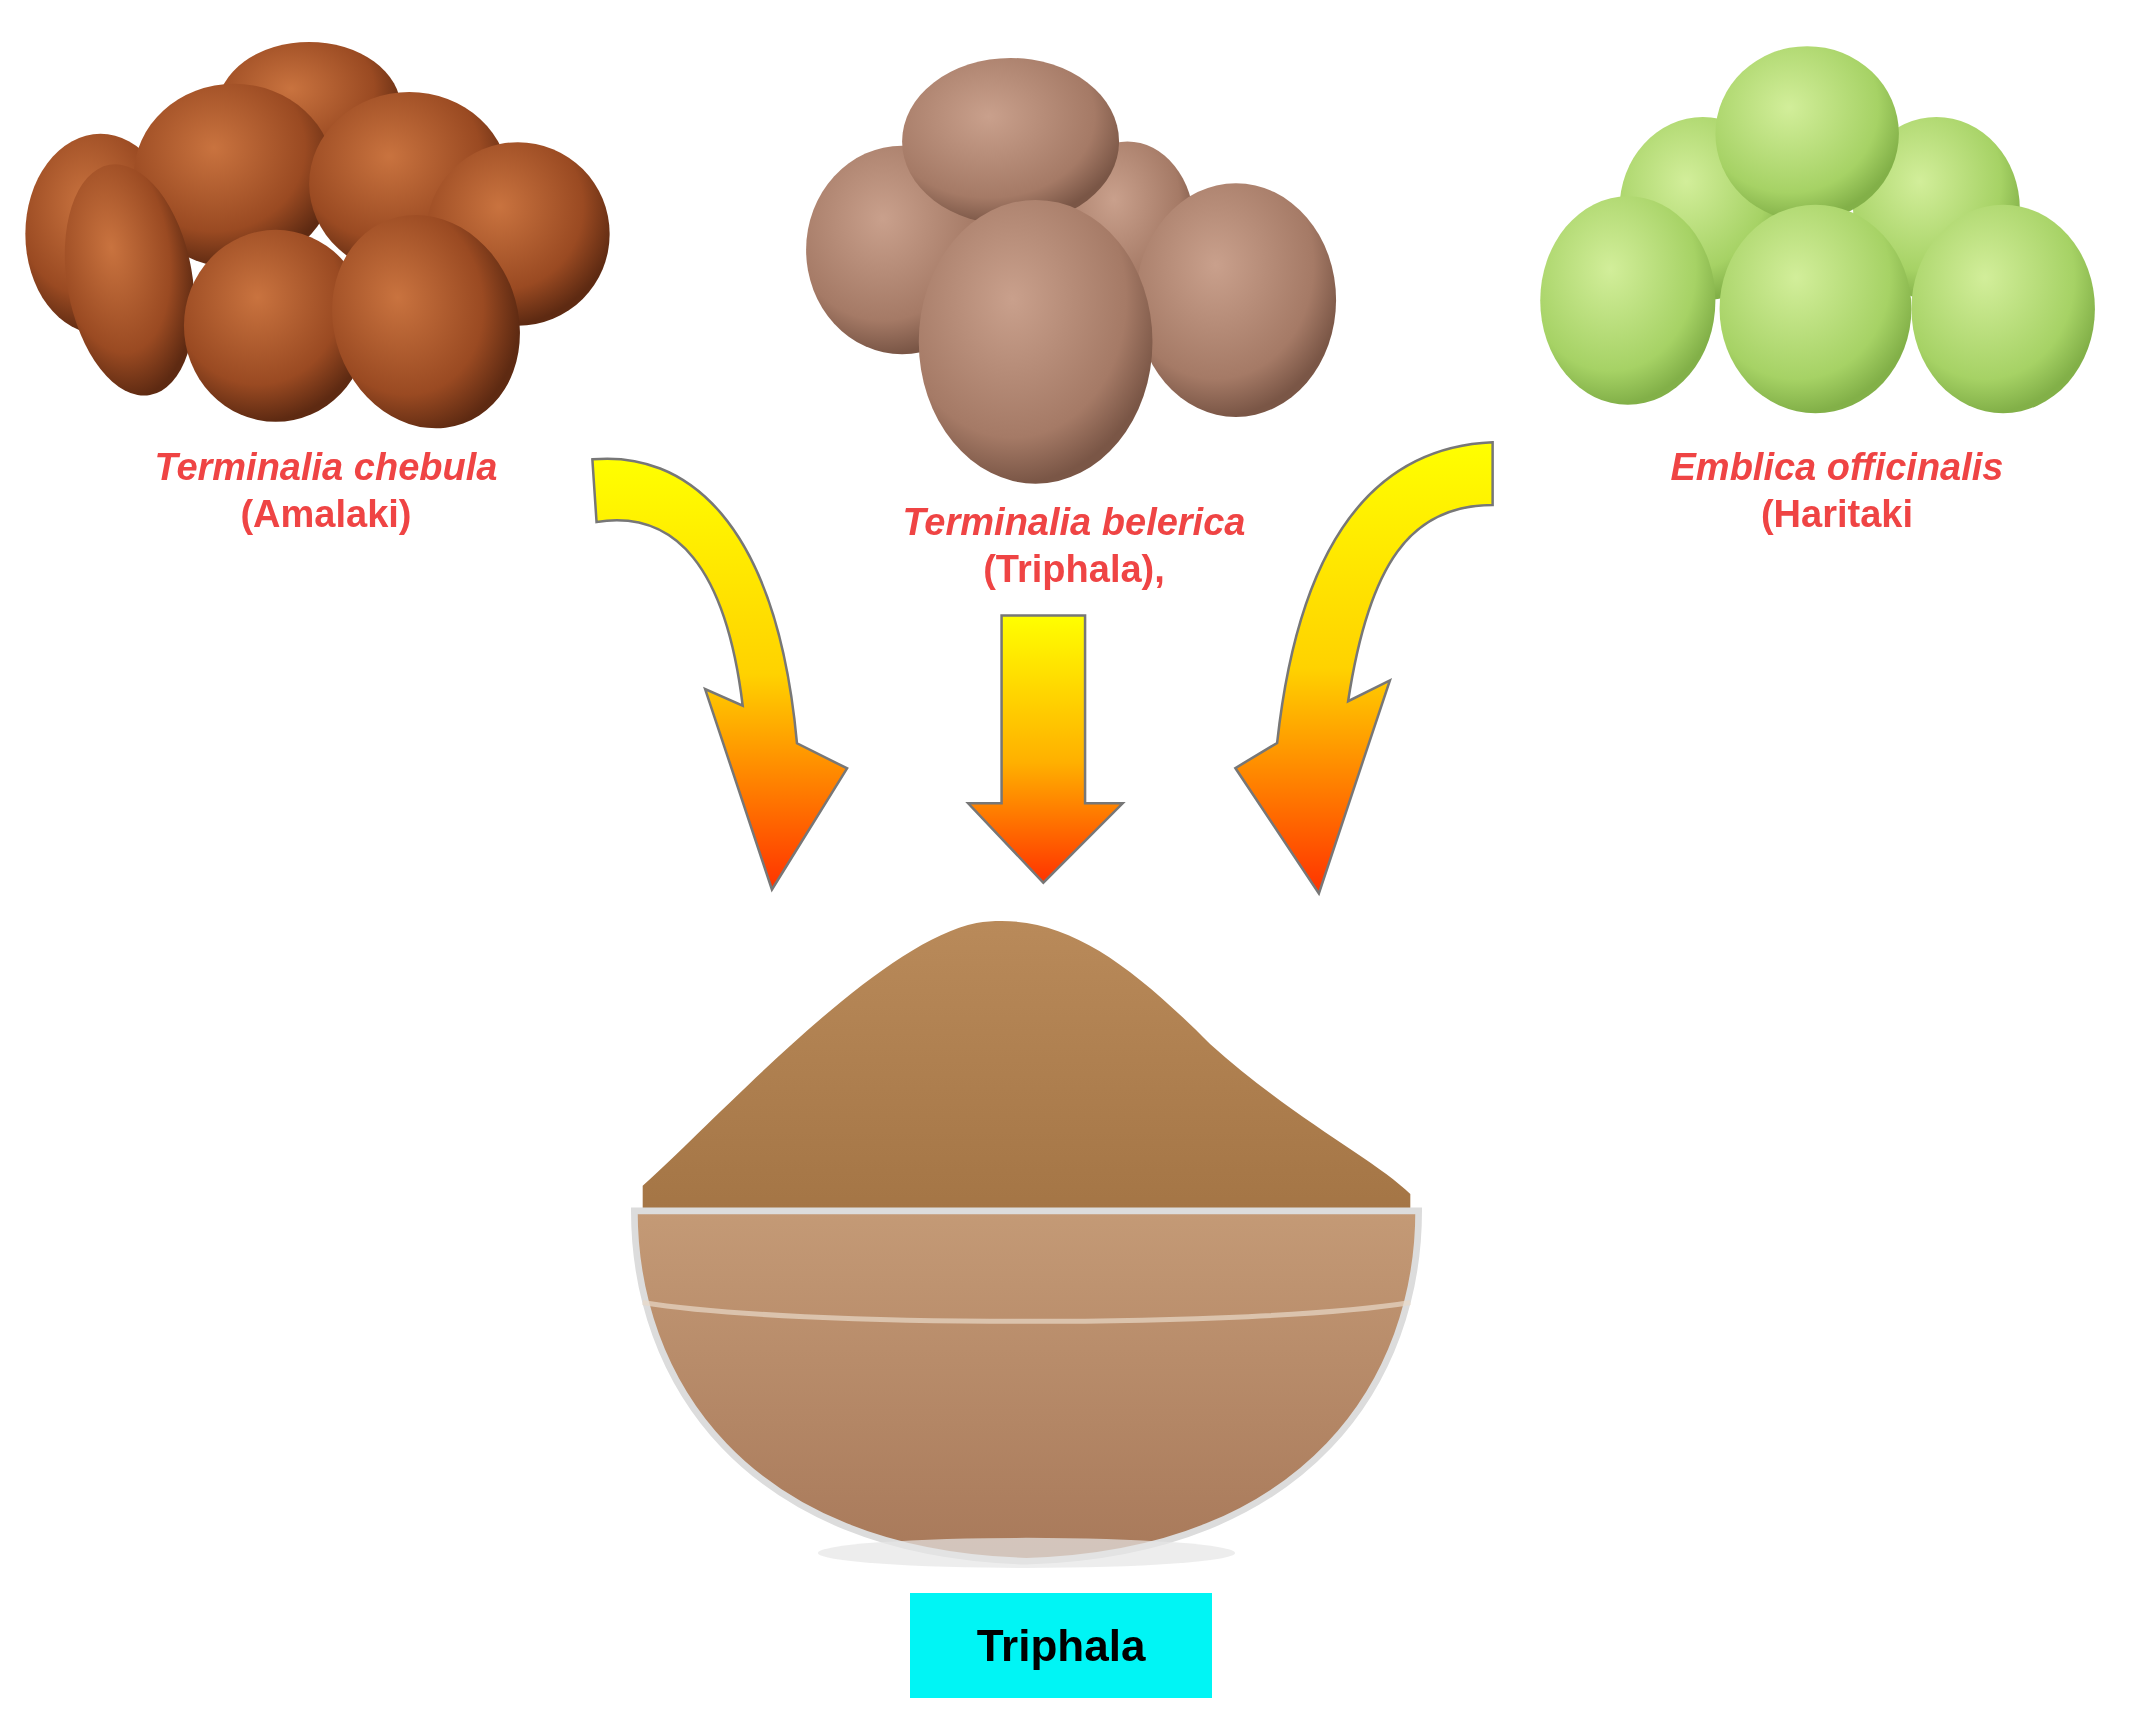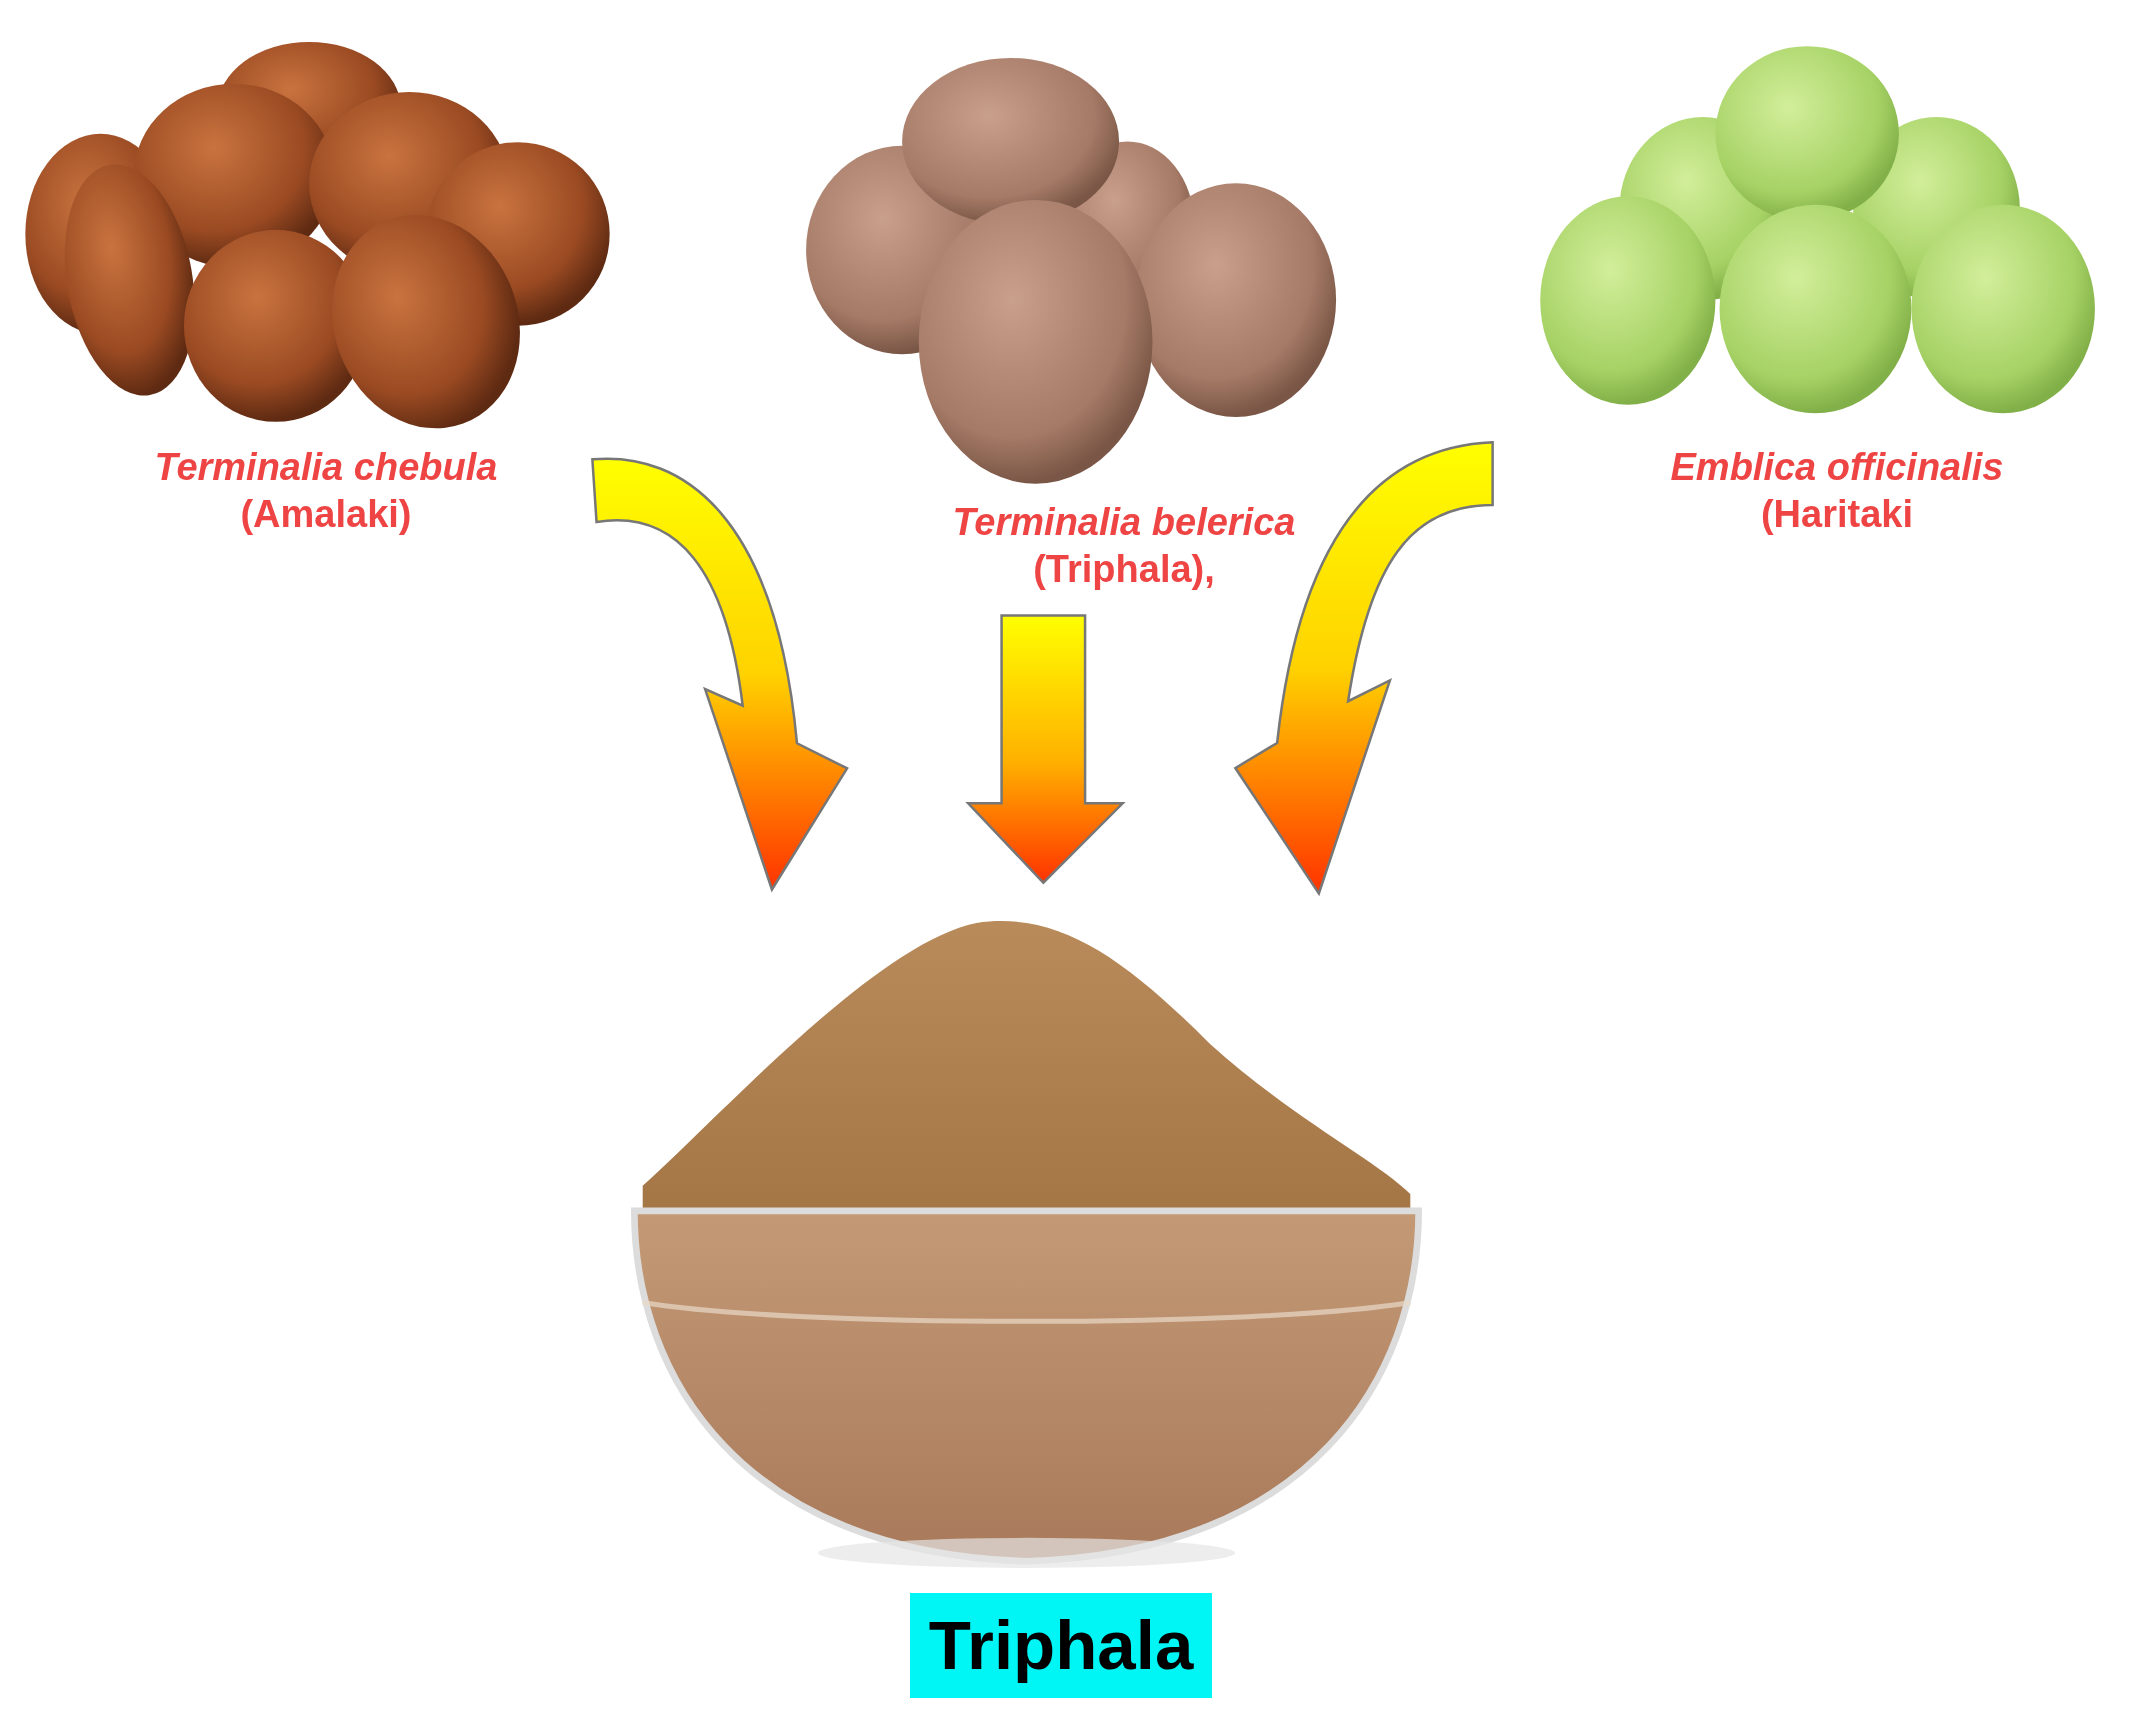--- a/index.html
+++ b/index.html
@@ -3,21 +3,21 @@
 <meta charset="utf-8">
 <style>
   html, body { margin: 0; padding: 0; background: #ffffff; }
   body { width: 2137px; height: 1731px; position: relative; overflow: hidden;
          font-family: "Liberation Sans", "DejaVu Sans", sans-serif; }
   .label { position: absolute; text-align: center; color: #ef4444; font-size: 38px; line-height: 47px; font-weight: bold; }
   .label .sci { font-style: italic; display: block; }
   .label .common { display: block; font-style: normal; }
   .badge { position: absolute; left: 910px; top: 1593px; width: 302px; height: 105px;
            background: #00f5f5; display: flex; align-items: center; justify-content: center;
-           font-weight: bold; font-size: 69px; color: #000; }
+           font-weight: bold; font-size: 44px; color: #000; }
   svg { position: absolute; overflow: visible; }
 </style>
 </head>
 <body>
 
 <svg style="left:16.7px;top:42px" width="601" height="384" viewBox="0 0 720 460">
   <defs>
     <radialGradient id="hg" cx="40%" cy="35%" r="65%">
       <stop offset="0%" stop-color="#c9733f"></stop>
         <stop offset="70%" stop-color="#9a4a22"></stop>
@@ -45,21 +45,21 @@
         <stop offset="75%" stop-color="#a57a66"></stop>
         <stop offset="100%" stop-color="#7a5646"></stop>
     </radialGradient>
   </defs>
   <ellipse cx="140" cy="230" rx="115" ry="125" fill="url(#bg)"></ellipse>
   <ellipse cx="410" cy="200" rx="80" ry="100" fill="url(#bg)"></ellipse>
   <ellipse cx="270" cy="100" rx="130" ry="100" fill="url(#bg)"></ellipse>
   <ellipse cx="540" cy="290" rx="120" ry="140" fill="url(#bg)"></ellipse>
   <ellipse cx="300" cy="340" rx="140" ry="170" fill="url(#bg)"></ellipse>
 </svg>
-<div class="label" style="left:890px;top:499px;width:468px;">
+<div class="label" style="left:840px;top:499px;width:468px;">
   <span class="sci">Terminalia belerica</span>
   <span class="common">(Triphala),</span>
 </div>
 
 <svg style="left:1536px;top:42px" width="584" height="367" viewBox="0 0 700 440">
   <defs>
     <radialGradient id="ag" cx="40%" cy="35%" r="65%">
       <stop offset="0%" stop-color="#d2ee9a"></stop>
         <stop offset="75%" stop-color="#a6d265"></stop>
         <stop offset="100%" stop-color="#82b048"></stop>

